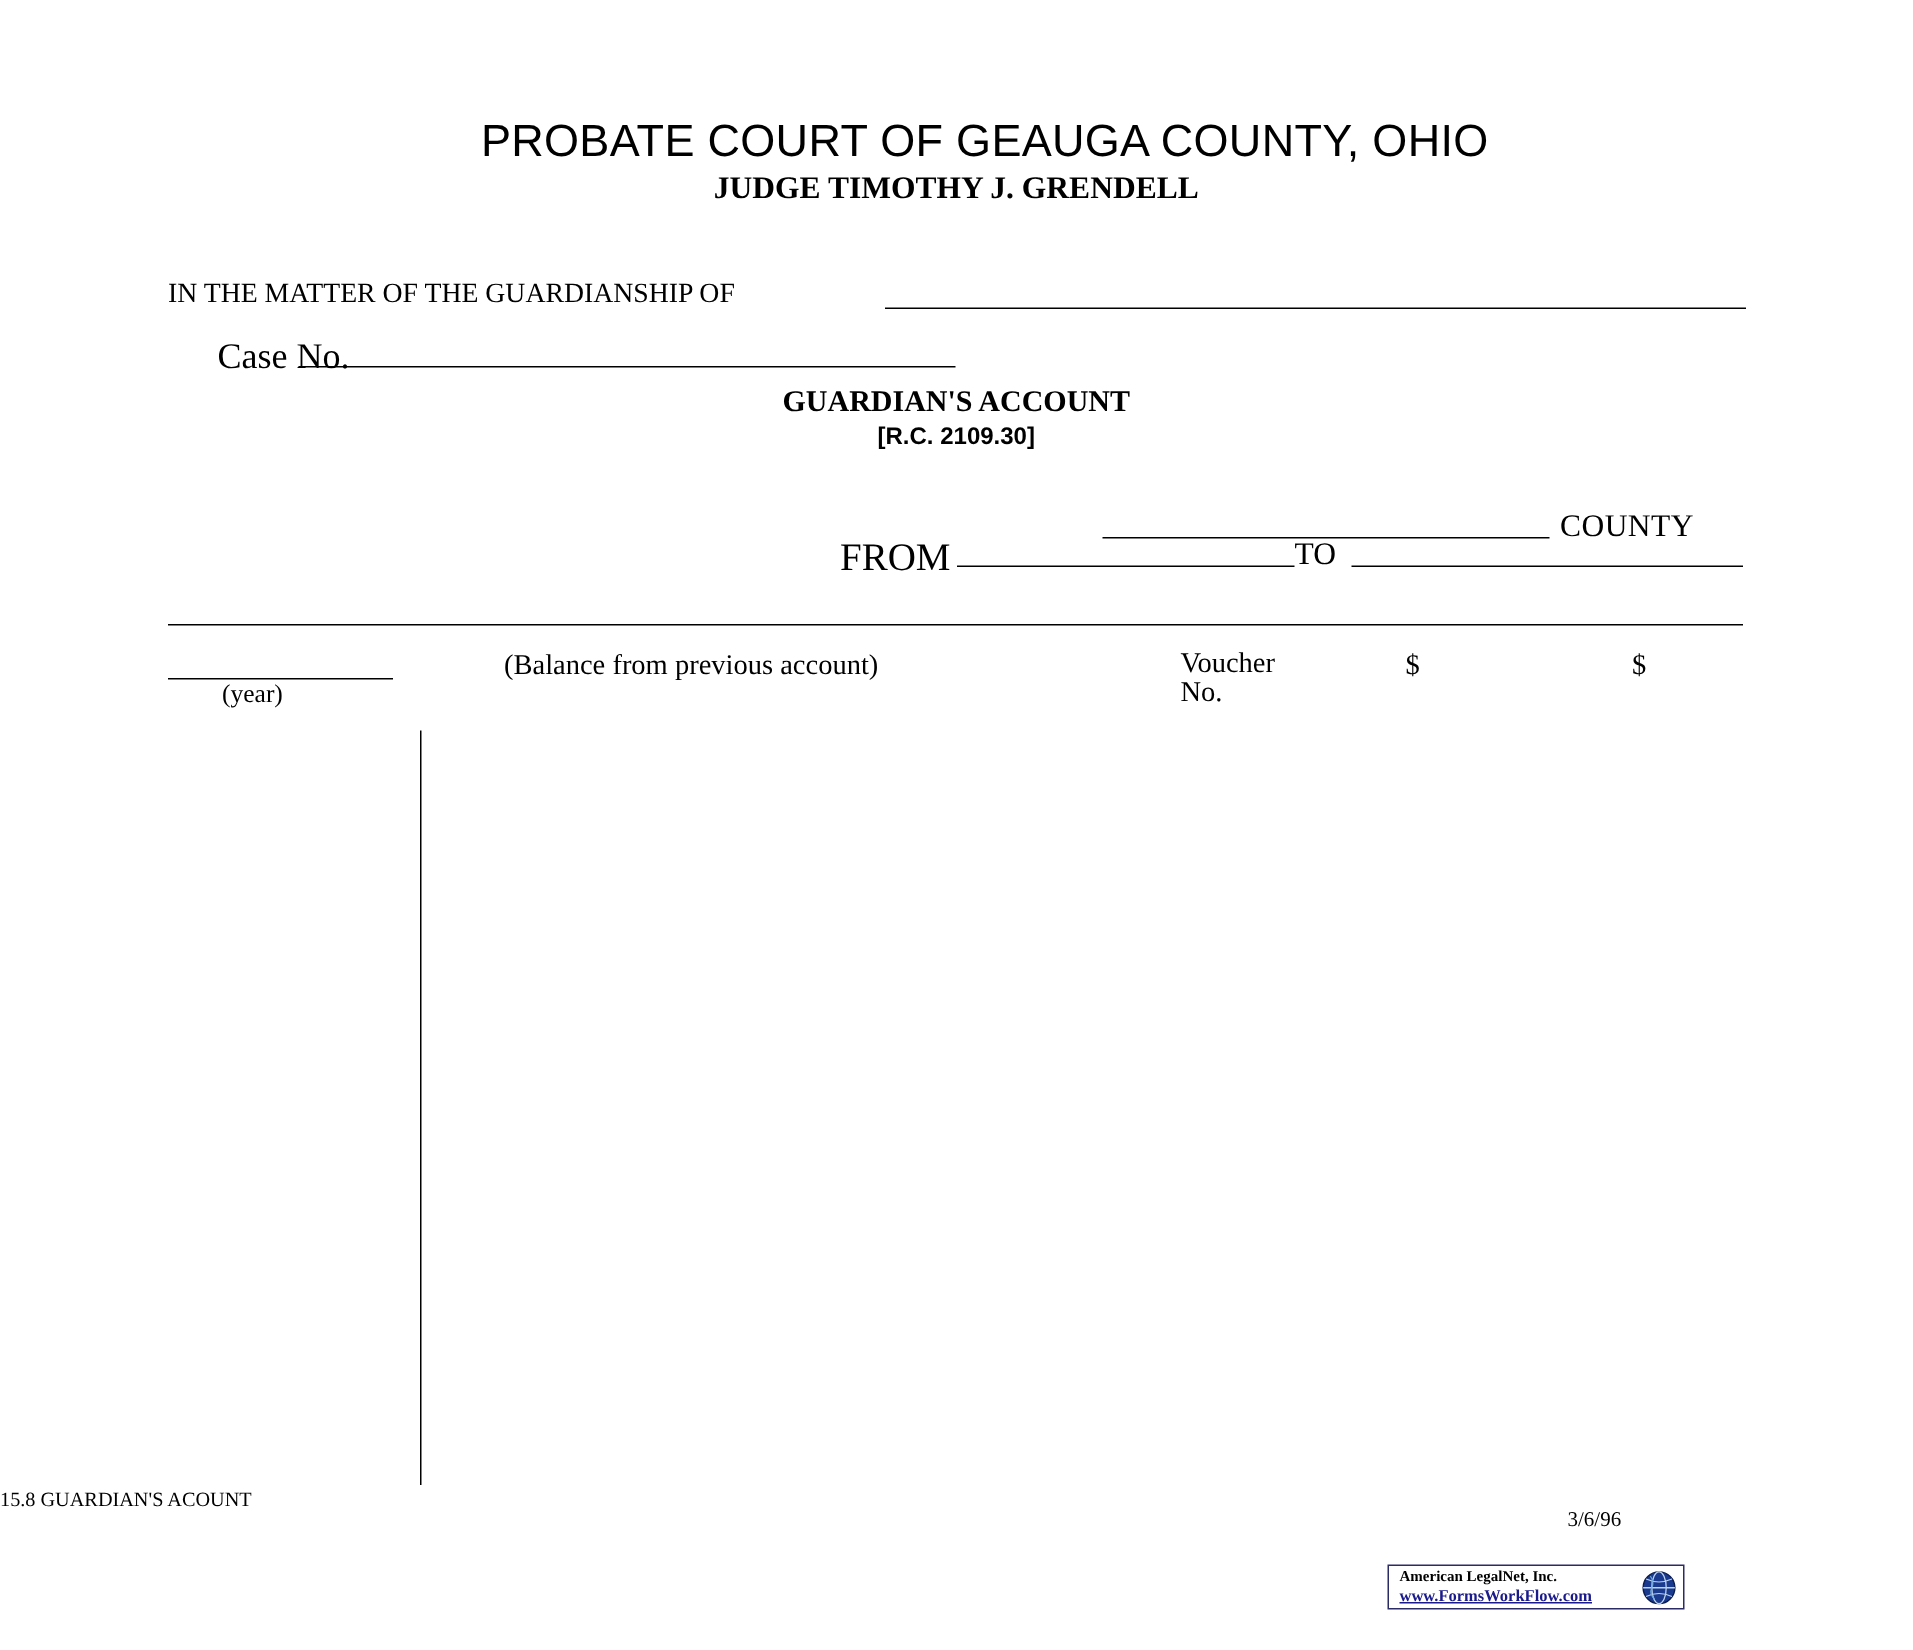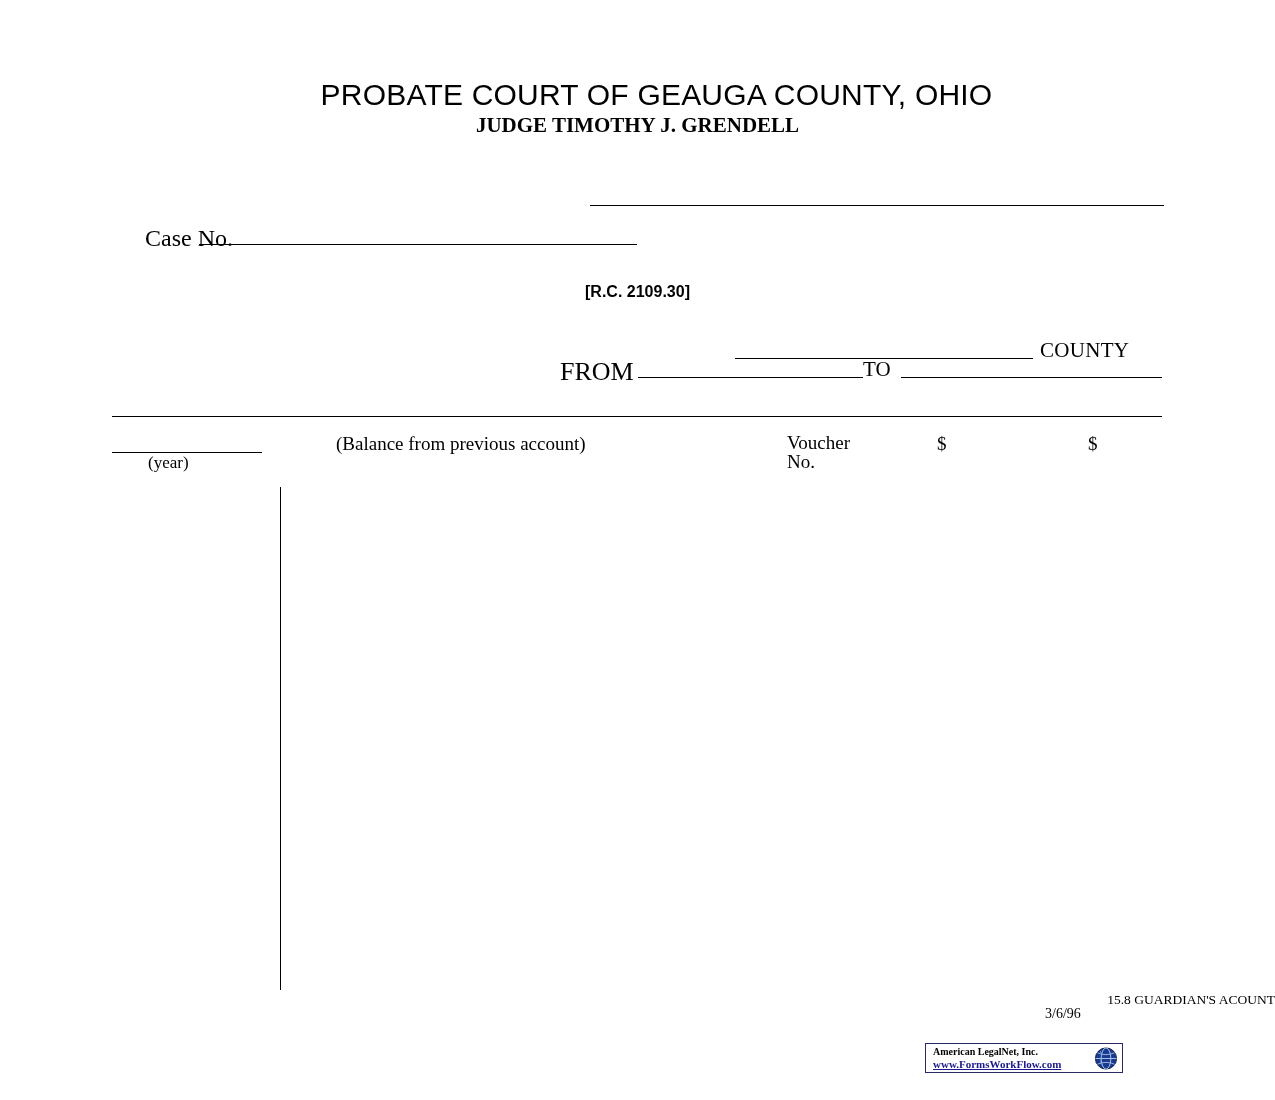--- a/index.html
+++ b/index.html
@@ -194,21 +194,21 @@
     left: 280px; top: 487px;
     height: 503px;
     border-left: 1.6px solid #000;
   }
 
   
   .form-code {
     position: absolute;
     left: 0; top: 992px;
     width: 1275px;
-    text-align: right;
+    text-align: left;
     font-size: 13.5px;
     font-family: "Liberation Serif", serif;
   }
   .form-date {
     position: absolute;
     left: 1045px; top: 1006px;
     font-size: 14px;
   }
 
   
@@ -247,26 +247,28 @@
 </style>
 </head>
 <body>
 
 <div class="page">
 
   <div class="title-main">PROBATE COURT OF GEAUGA COUNTY, OHIO</div>
   <div class="title-sub">JUDGE TIMOTHY J. GRENDELL</div>
 
   <div class="matter-row">
+    <span class="matter-label">IN THE MATTER OF THE GUARDIANSHIP OF</span>
     <span class="matter-rule"></span>
   </div>
 
   <span class="case-label">Case  No.</span>
   <span class="case-rule"></span>
 
+  <div class="acct-title">GUARDIAN'S ACCOUNT</div>
   <div class="acct-rc">[R.C. 2109.30]</div>
 
   <div class="account-row">
     <span class="account-blank"></span>
     <span class="account-word">COUNTY</span>
   </div>
 
   <div class="fromto-row">
     <span class="from-word">FROM</span>
     <span class="from-blank"></span>

